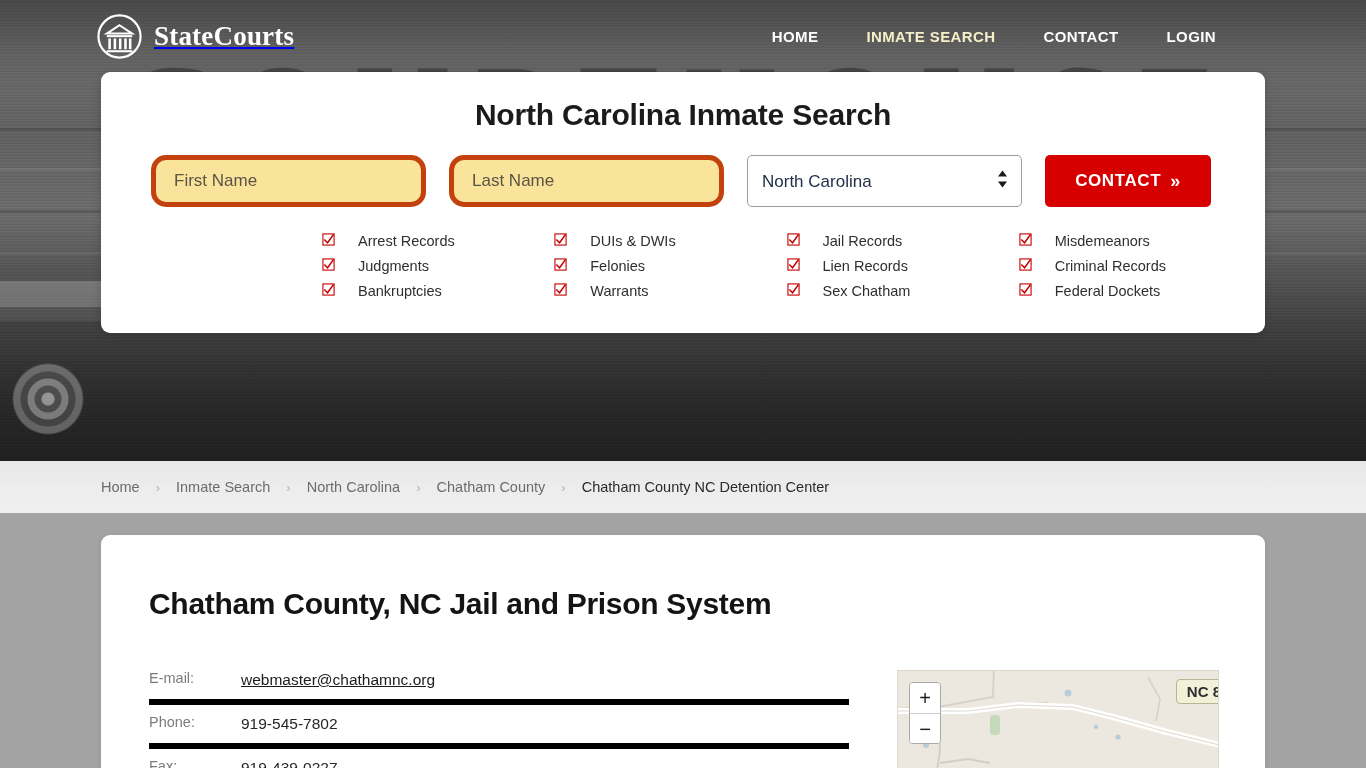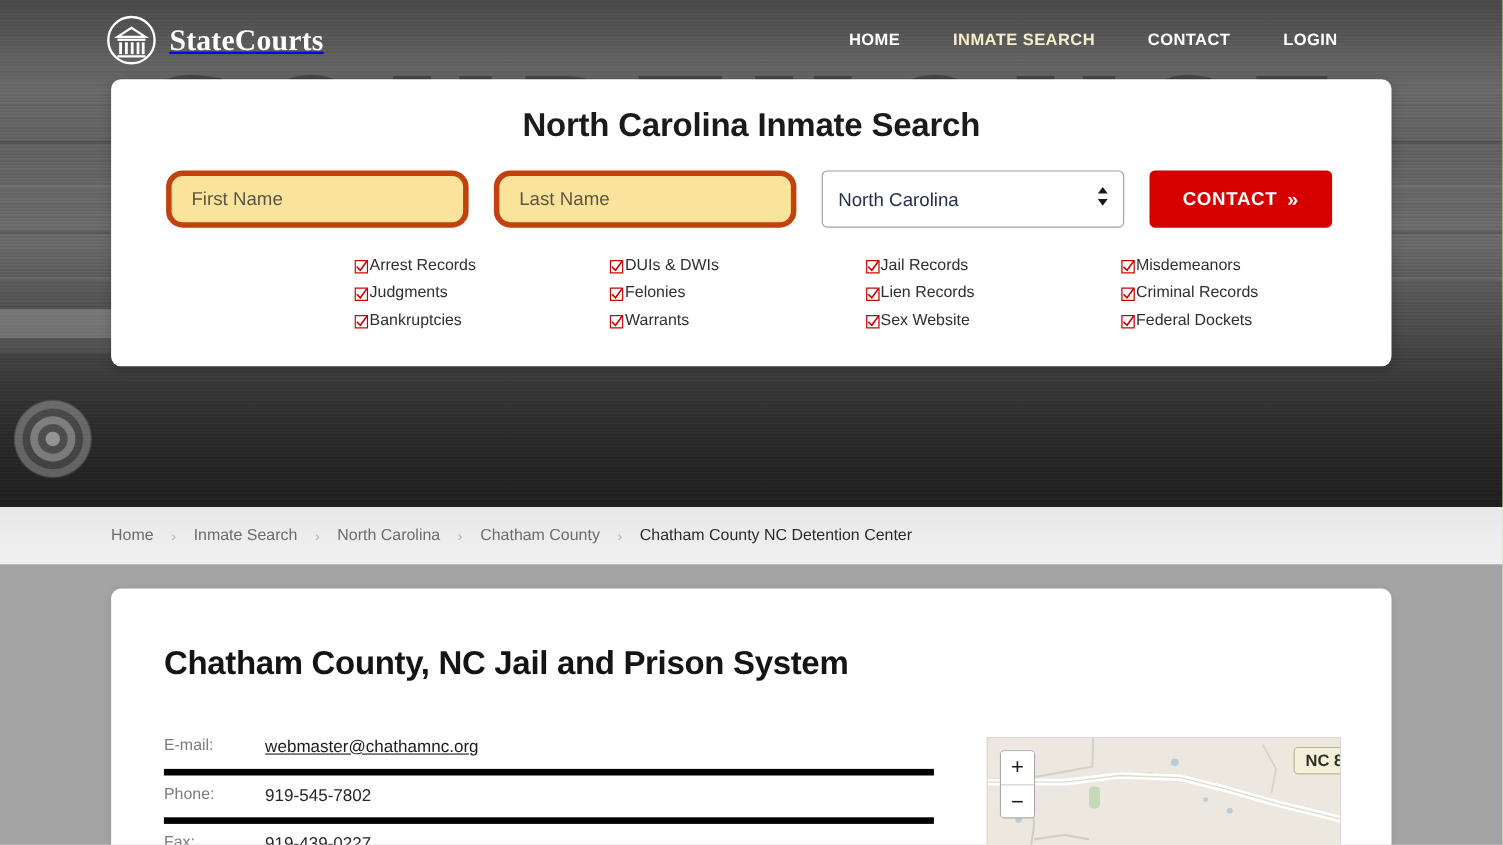--- a/index.html
+++ b/index.html
@@ -194,22 +194,22 @@
 
   .checks {
     margin-top: 26px;
     display: grid;
     grid-template-columns: repeat(4, 1fr);
     row-gap: 9px;
     padding-left: 135px;
   }
   .check-item {
     display: flex;
-    align-items: flex-end;
-    gap: 1px;
+    align-items: flex-start;
+    gap: 23px;
     font-size: 14.5px;
     color: #2f2f2f;
     padding-left: 36px;
   }
   .check-box { width: 13px; height: 13px; display: block; flex: none; }
 
   
   .crumb-band {
     position: relative;
     height: 52px;
@@ -482,21 +482,21 @@
         </span>
         <span>Warrants</span>
       </div>
       <div class="check-item">
         <span class="check-box">
           <svg viewBox="0 0 14 14" width="13" height="13" aria-hidden="true">
               <rect x="1" y="1" width="12" height="12" fill="none" stroke="#c50000" stroke-width="1.2"></rect>
               <path d="M2.5 7 L6 10.5 L12.5 1.5" fill="none" stroke="#c50000" stroke-width="1.6"></path>
             </svg>
         </span>
-        <span>Sex Website</span>
+        <span>Sex Chatham</span>
       </div>
       <div class="check-item">
         <span class="check-box">
           <svg viewBox="0 0 14 14" width="13" height="13" aria-hidden="true">
               <rect x="1" y="1" width="12" height="12" fill="none" stroke="#c50000" stroke-width="1.2"></rect>
               <path d="M2.5 7 L6 10.5 L12.5 1.5" fill="none" stroke="#c50000" stroke-width="1.6"></path>
             </svg>
         </span>
         <span>Federal Dockets</span>
       </div>

